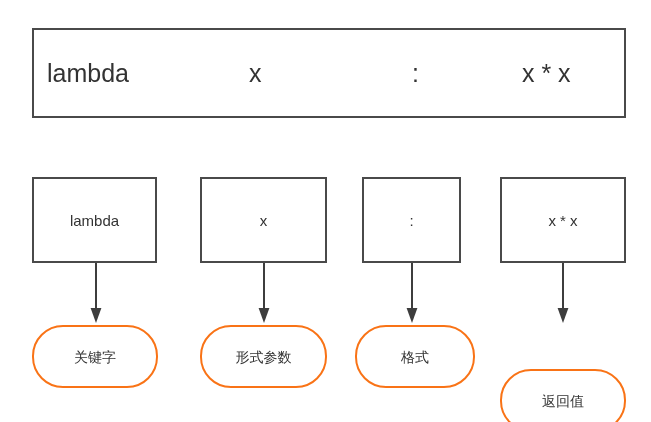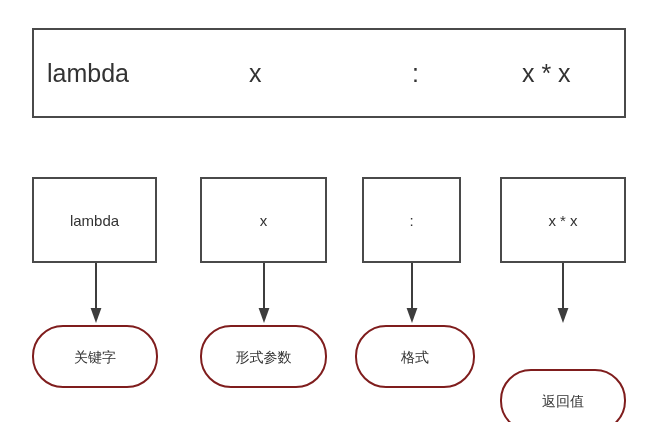--- a/index.html
+++ b/index.html
@@ -80,21 +80,21 @@
   .arrow.a1 { left: 264px; }
   .arrow.a2 { left: 412px; }
   .arrow.a3 { left: 563px; }
 
   
   .role-box {
     position: absolute;
     top: 325px;
     height: 63px;
     box-sizing: border-box;
-    border: 2px solid #7f1d1d;
+    border: 2px solid #f97316;
     border-radius: 31px;
     background: #ffffff;
     display: flex;
     align-items: center;
     justify-content: center;
   }
   .role-box span {
     font-size: 14px;
     line-height: 1;
     color: #333333;

